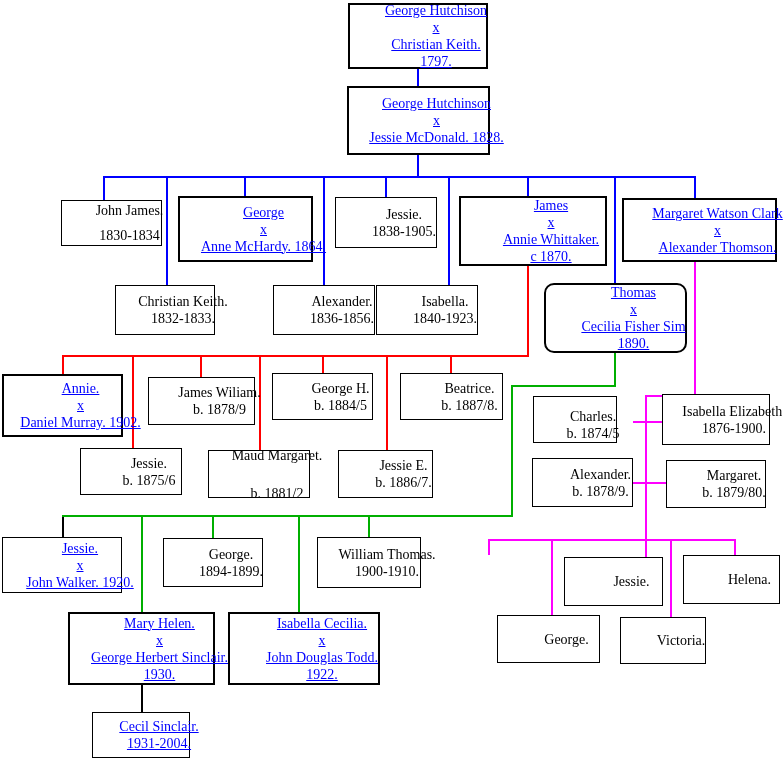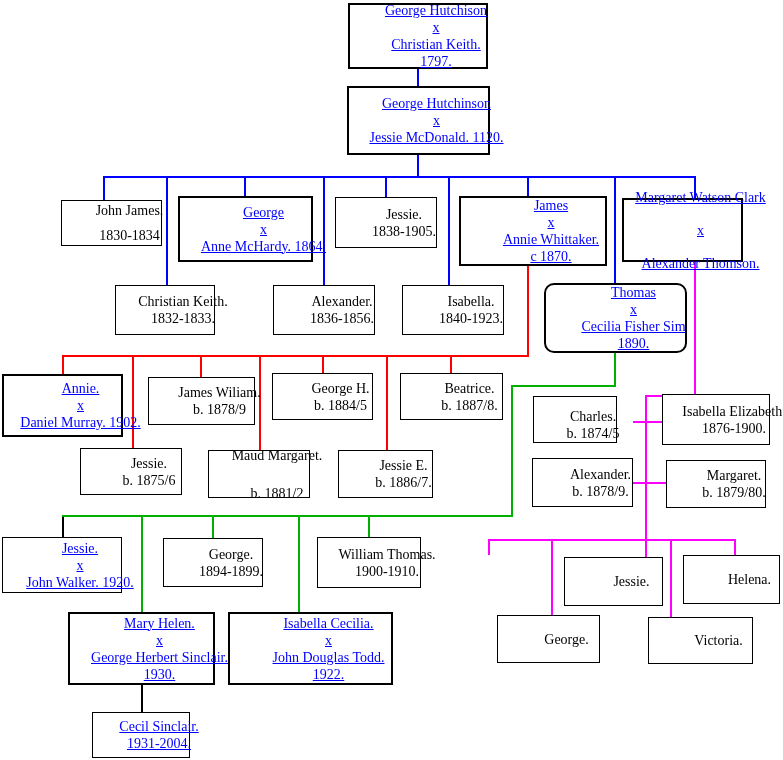--- a/index.html
+++ b/index.html
@@ -79,55 +79,55 @@
     <div class="connector" style="left: 734px; top: 541px; width: 2px; height: 14px; background: rgb(255, 0, 255);"></div>
     <div class="box b2" style="left: 348px; top: 3px; width: 140px; height: 66px;">
       <span class="link">George Hutchison</span>
       <span class="link">x</span>
       <span class="link">Christian Keith.</span>
       <span class="link">1797.</span>
     </div>
     <div class="box b2" style="left: 347px; top: 86px; width: 143px; height: 69px;">
       <span class="link">George Hutchinson</span>
       <span class="link">x</span>
-      <span class="link">Jessie McDonald. 1120.</span>
+      <span class="link">Jessie McDonald. 1828.</span>
     </div>
     <div class="box" style="left: 61px; top: 200px; width: 101px; height: 46px; gap: 8px;">
       <span class="plain">John James.</span>
       <span class="plain">1830-1834</span>
     </div>
     <div class="box b2" style="left: 178px; top: 196px; width: 135px; height: 66px;">
       <span class="link">George</span>
       <span class="link">x</span>
       <span class="link">Anne McHardy. 1864.</span>
     </div>
     <div class="box" style="left: 335px; top: 197px; width: 102px; height: 51px;">
       <span class="plain">Jessie.</span>
       <span class="plain">1838-1905.</span>
     </div>
     <div class="box b2" style="left: 459px; top: 196px; width: 148px; height: 70px;">
       <span class="link">James</span>
       <span class="link">x</span>
       <span class="link">Annie Whittaker.</span>
       <span class="link">c 1870.</span>
     </div>
-    <div class="box b2" style="left: 622px; top: 198px; width: 121px; height: 64px; gap: 16px;">
+    <div class="box b2" style="left: 622px; top: 198px; width: 155px; height: 64px;">
       <span class="link">Margaret Watson Clark</span>
       <span class="link">x</span>
       <span class="link">Alexander Thomson.</span>
     </div>
     <div class="box" style="left: 115px; top: 285px; width: 100px; height: 50px;">
       <span class="plain">Christian Keith.</span>
       <span class="plain">1832-1833.</span>
     </div>
     <div class="box" style="left: 273px; top: 285px; width: 102px; height: 50px;">
       <span class="plain">Alexander.</span>
       <span class="plain">1836-1856.</span>
     </div>
-    <div class="box" style="left: 402px; top: 285px; width: 102px; height: 50px;">
+    <div class="box" style="left: 376px; top: 285px; width: 102px; height: 50px;">
       <span class="plain">Isabella.</span>
       <span class="plain">1840-1923.</span>
     </div>
     <div class="box b2" style="left: 544px; top: 283px; width: 143px; height: 70px; border-radius: 10px;">
       <span class="link">Thomas</span>
       <span class="link">x</span>
       <span class="link">Cecilia Fisher Sim</span>
       <span class="link">1890.</span>
     </div>
     <div class="box b2" style="left: 2px; top: 374px; width: 121px; height: 63px;">
@@ -193,29 +193,29 @@
     </div>
     <div class="box" style="left: 683px; top: 555px; width: 97px; height: 49px;">
       <span class="plain">Helena.</span>
     </div>
     <div class="box b2" style="left: 68px; top: 612px; width: 147px; height: 73px;">
       <span class="link">Mary Helen.</span>
       <span class="link">x</span>
       <span class="link">George Herbert Sinclair.</span>
       <span class="link">1930.</span>
     </div>
-    <div class="box b2" style="left: 228px; top: 612px; width: 165px; height: 73px;">
+    <div class="box b2" style="left: 228px; top: 612px; width: 152px; height: 73px;">
       <span class="link">Isabella Cecilia.</span>
       <span class="link">x</span>
       <span class="link">John Douglas Todd.</span>
       <span class="link">1922.</span>
     </div>
     <div class="box" style="left: 497px; top: 615px; width: 103px; height: 48px;">
       <span class="plain">George.</span>
     </div>
-    <div class="box" style="left: 620px; top: 617px; width: 105px; height: 47px; margin-left: 28px;">
+    <div class="box" style="left: 620px; top: 617px; width: 86px; height: 47px;">
       <span class="plain">Victoria.</span>
     </div>
     <div class="box" style="left: 92px; top: 712px; width: 98px; height: 46px;">
       <span class="link">Cecil Sinclair.</span>
       <span class="link">1931-2004.</span>
     </div>
   </div>
 
 </body></html>

